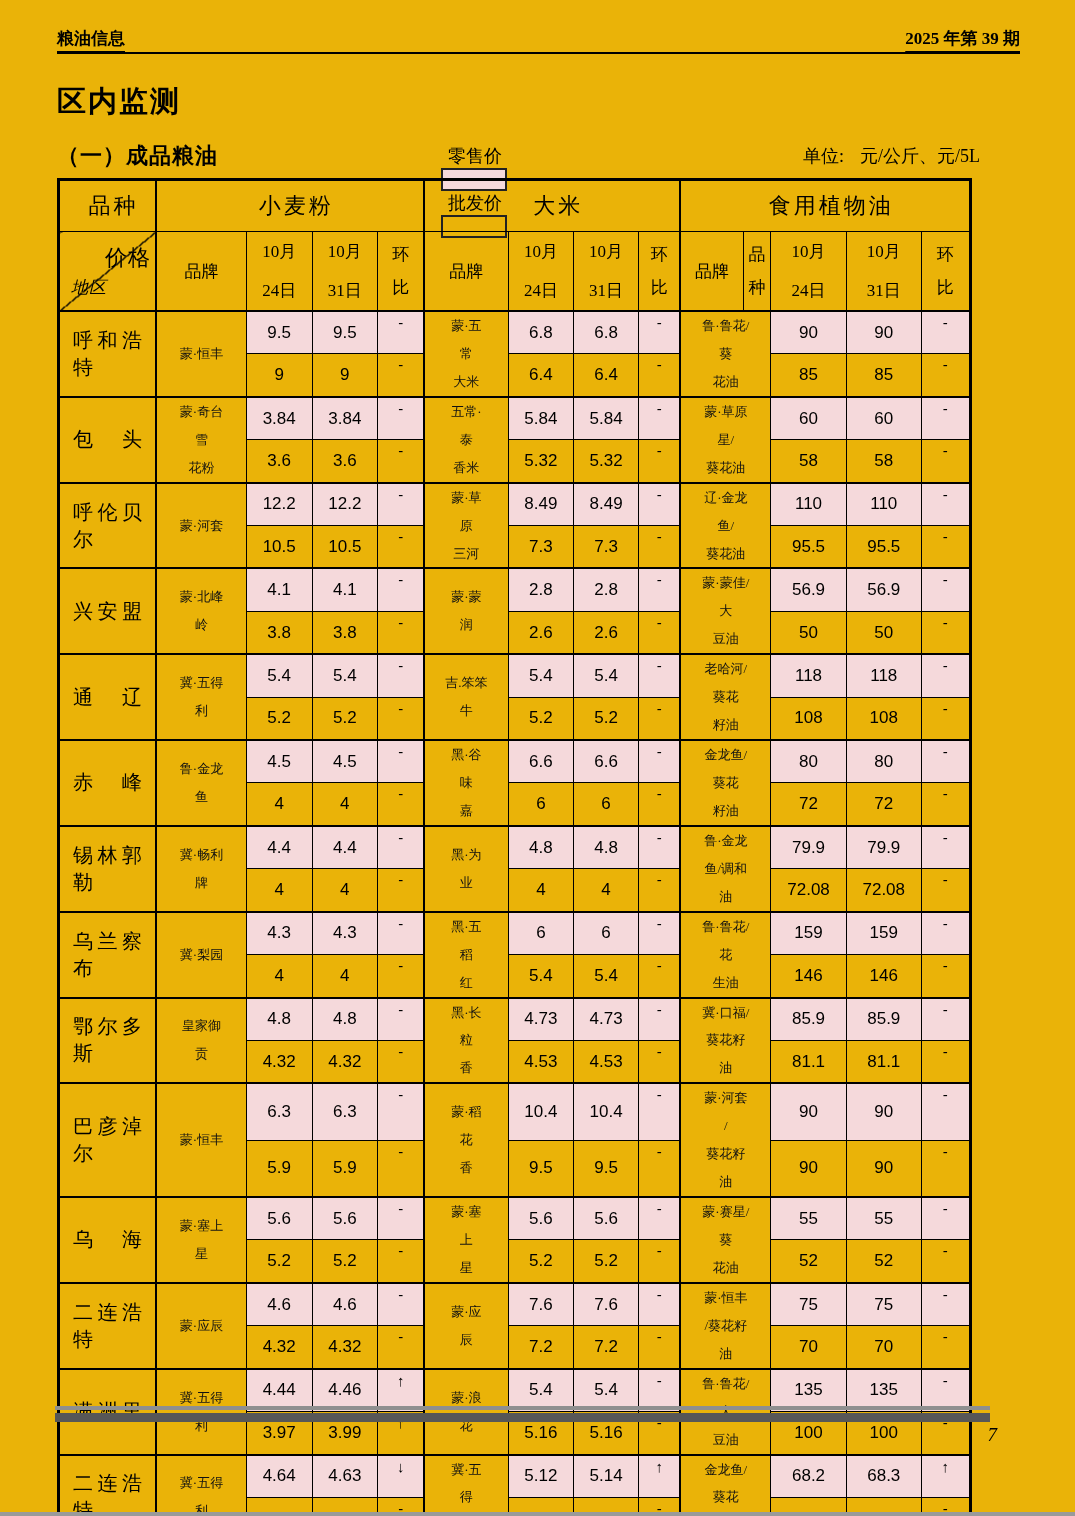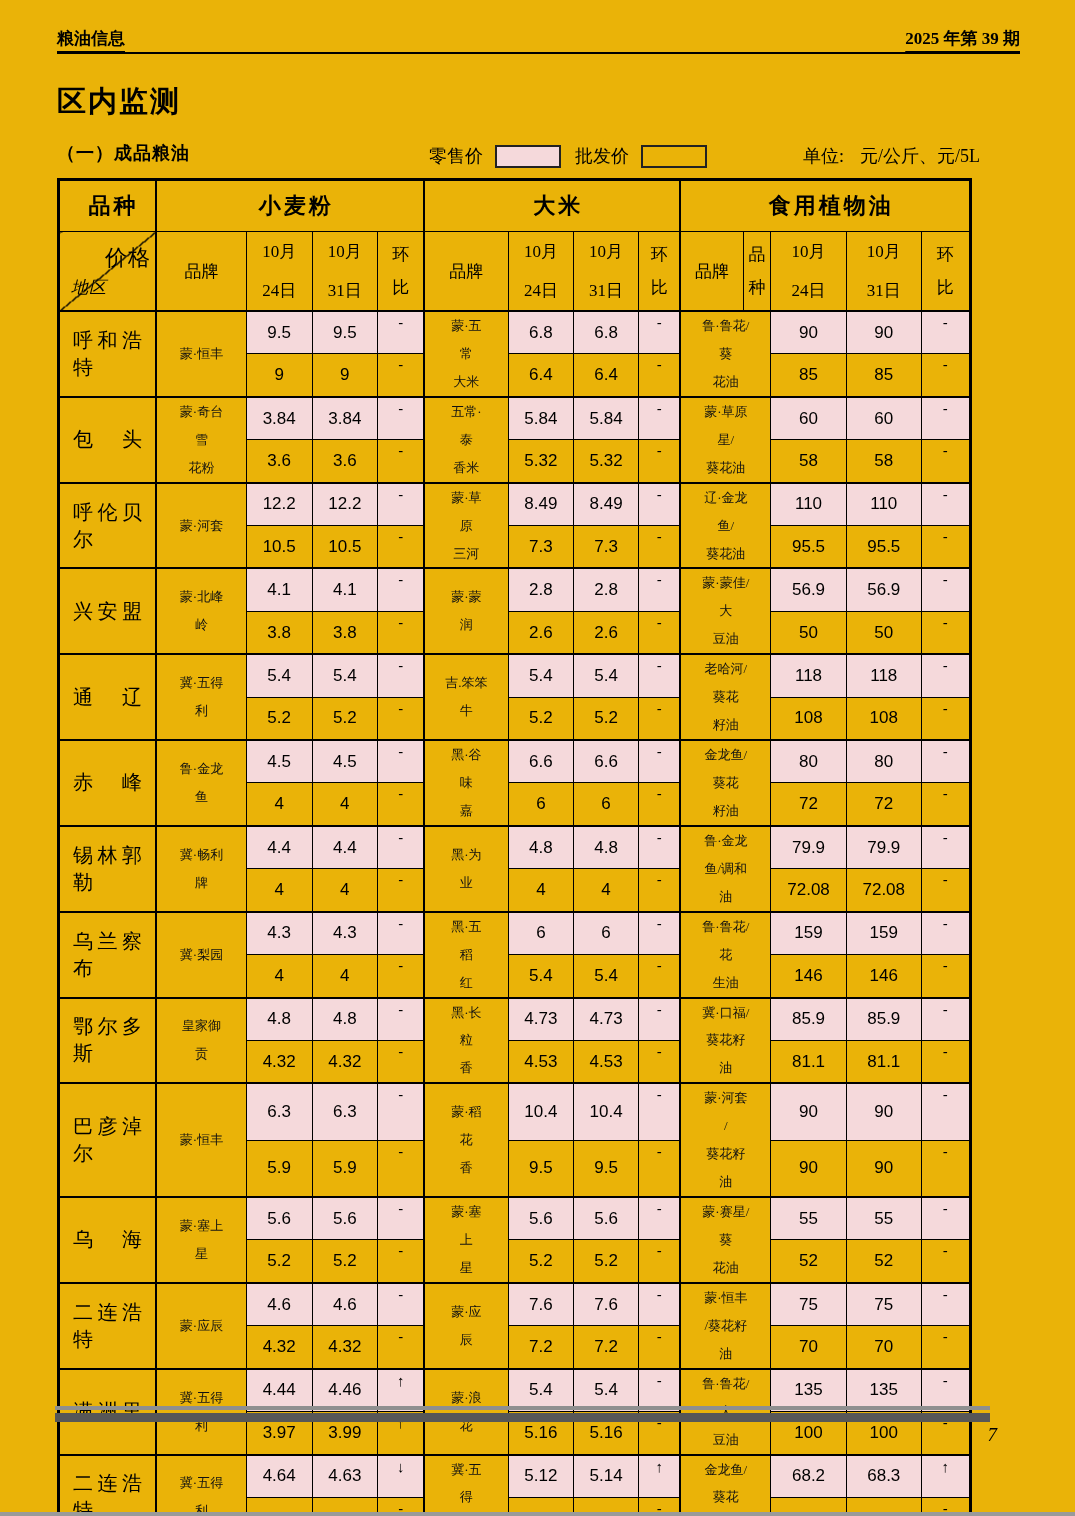--- a/index.html
+++ b/index.html
@@ -7,33 +7,33 @@
         font-family:"Liberation Serif","DejaVu Serif",serif;color:#000;}
   
   .masthead{position:absolute;top:27px;left:57px;right:55px;display:flex;justify-content:space-between;
             font-size:17px;font-weight:bold;}
   .masthead span{text-decoration:underline;text-underline-offset:7px;text-decoration-thickness:1px;}
   .masthead-rule{position:absolute;top:52px;left:57px;right:55px;height:2px;background:#000;}
   
   .section-title{position:absolute;top:82px;left:57px;font-size:29px;font-weight:bold;
                  font-family:"Liberation Sans","DejaVu Sans",sans-serif;letter-spacing:2px;}
   .sub-row{position:absolute;top:139px;left:57px;right:55px;height:34px;}
-  .subsection-title{position:absolute;left:0;top:2px;font-size:18px;font-weight:bold;
+  .subsection-title{position:absolute;left:0;top:2px;font-size:22px;font-weight:bold;
                     font-family:Liberation Serif, serif;letter-spacing:1px;}
-  .legend{position:absolute;left:372px;top:5px;display:flex;align-items:center;font-size:18px;}
+  .legend{position:absolute;left:372px;top:5px;display:flex;align-items:center;font-size:18px;flex-direction:column;}
   .legend .swatch{width:66px;height:23px;border:2px solid #222;margin:0 14px 0 12px;box-sizing:border-box;}
   .legend .swatch.pink{background:#f5d9db;}
   .unit{position:absolute;right:40px;top:5px;font-size:18px;}
   .unit b{font-weight:normal;margin-right:16px;}
   
   table.price-table{position:absolute;top:178px;left:57px;width:915px;border-collapse:collapse;
                     table-layout:fixed;border:3px solid #000;}
   .price-table th,.price-table td{border:1px solid #000;padding:0;text-align:center;
                     vertical-align:middle;overflow:hidden;}
-  .price-table thead tr.grouphead th{height:50px;font-size:22px;font-weight:bold;letter-spacing:3px;padding-left:12px;}
+  .price-table thead tr.grouphead th{height:50px;font-size:22px;font-weight:normal;letter-spacing:3px;padding-left:12px;}
   .price-table thead tr.subhead th{height:78px;font-weight:normal;font-size:17px;border-bottom:2px solid #000;}
   .stack span{display:block;line-height:1;}
   .stack span + span{margin-top:22px;}
   .stack.tight span + span{margin-top:16px;}
   .diag{position:relative;
         background:linear-gradient(to bottom right,transparent 49.5%,#000 49.5%,#000 50.6%,transparent 50.6%);}
   .diag .tr{position:absolute;top:11px;right:4px;font-size:22px;letter-spacing:1px;}
   .diag .bl{position:absolute;bottom:11px;left:11px;font-size:17px;letter-spacing:1px;font-style:italic;}
   .gb{border-left:2px solid #000 !important;}
   tr.region-start > td{border-top:2px solid #000;}

